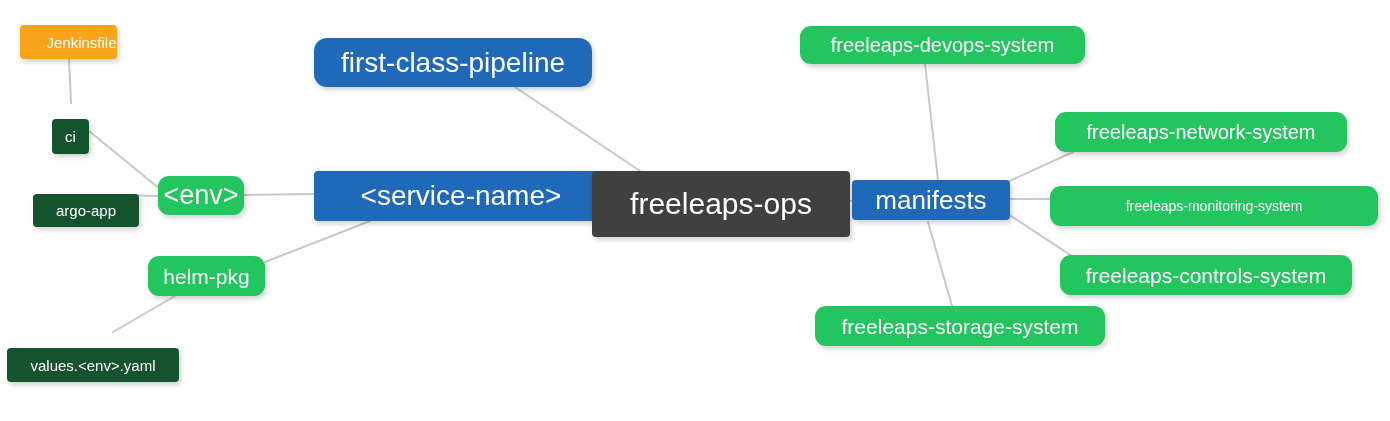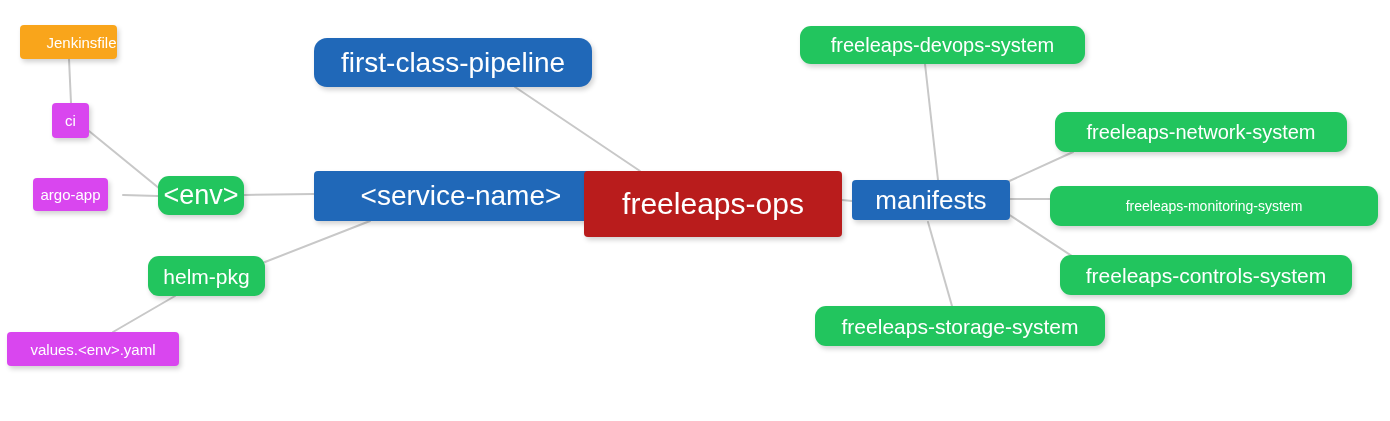--- a/index.html
+++ b/index.html
@@ -39,25 +39,25 @@
     line-height: 1;
     padding: 0 10px;
     box-shadow: 2px 3px 5px rgba(0,0,0,0.18);
     user-select: none;
   }
   .node-label {
     display: block;
     color: #ffffff;
   }
   
-  .c-dark   { background: #b91c1c; }
+  .c-dark   { background: #404040; margin-left: 8px; }
   .c-blue   { background: #2068b8; }
   .c-green  { background: #22c55e; border-radius: 11px; }
   .c-orange { background: #f9a51b; }
-  .c-red    { background: #d946ef; }
+  .c-red    { background: #14532d; margin-top: 16px; }
 </style>
 </head>
 <body>
 
 <div id="canvas">
   <svg id="edges" viewBox="0 0 1390 421" preserveAspectRatio="none">
       <line x1="69" y1="59" x2="71" y2="103" stroke="#c8c8c8" stroke-width="2" stroke-linecap="round"></line>
       <line x1="89" y1="131" x2="160" y2="189" stroke="#c8c8c8" stroke-width="2" stroke-linecap="round"></line>
       <line x1="123" y1="195" x2="158" y2="196" stroke="#c8c8c8" stroke-width="2" stroke-linecap="round"></line>
       <line x1="244" y1="195" x2="314" y2="194" stroke="#c8c8c8" stroke-width="2" stroke-linecap="round"></line>
@@ -72,21 +72,21 @@
       <line x1="1078" y1="260" x2="1008" y2="214" stroke="#c8c8c8" stroke-width="2" stroke-linecap="round"></line>
       <line x1="952" y1="306" x2="928" y2="222" stroke="#c8c8c8" stroke-width="2" stroke-linecap="round"></line>
     </svg>
   <div id="node-layer">
       <div class="node c-orange" style="left: 20px; top: 25px; width: 97px; height: 34px; font-size: 15px; padding-left: 36px;">
         <span class="node-label">Jenkinsfile</span>
       </div>
       <div class="node c-red" style="left: 52px; top: 103px; width: 37px; height: 35px; font-size: 15px;">
         <span class="node-label">ci</span>
       </div>
-      <div class="node c-red" style="left: 33px; top: 178px; width: 75px; height: 33px; font-size: 15px;">
+      <div class="node c-red" style="left: 33px; top: 178px; width: 106px; height: 33px; font-size: 15px;">
         <span class="node-label">argo-app</span>
       </div>
       <div class="node c-green" style="left: 158px; top: 176px; width: 86px; height: 39px; font-size: 27px;">
         <span class="node-label">&lt;env&gt;</span>
       </div>
       <div class="node c-green" style="left: 148px; top: 256px; width: 117px; height: 40px; font-size: 21px;">
         <span class="node-label">helm-pkg</span>
       </div>
       <div class="node c-red" style="left: 7px; top: 332px; width: 172px; height: 34px; font-size: 15px;">
         <span class="node-label">values.&lt;env&gt;.yaml</span>

